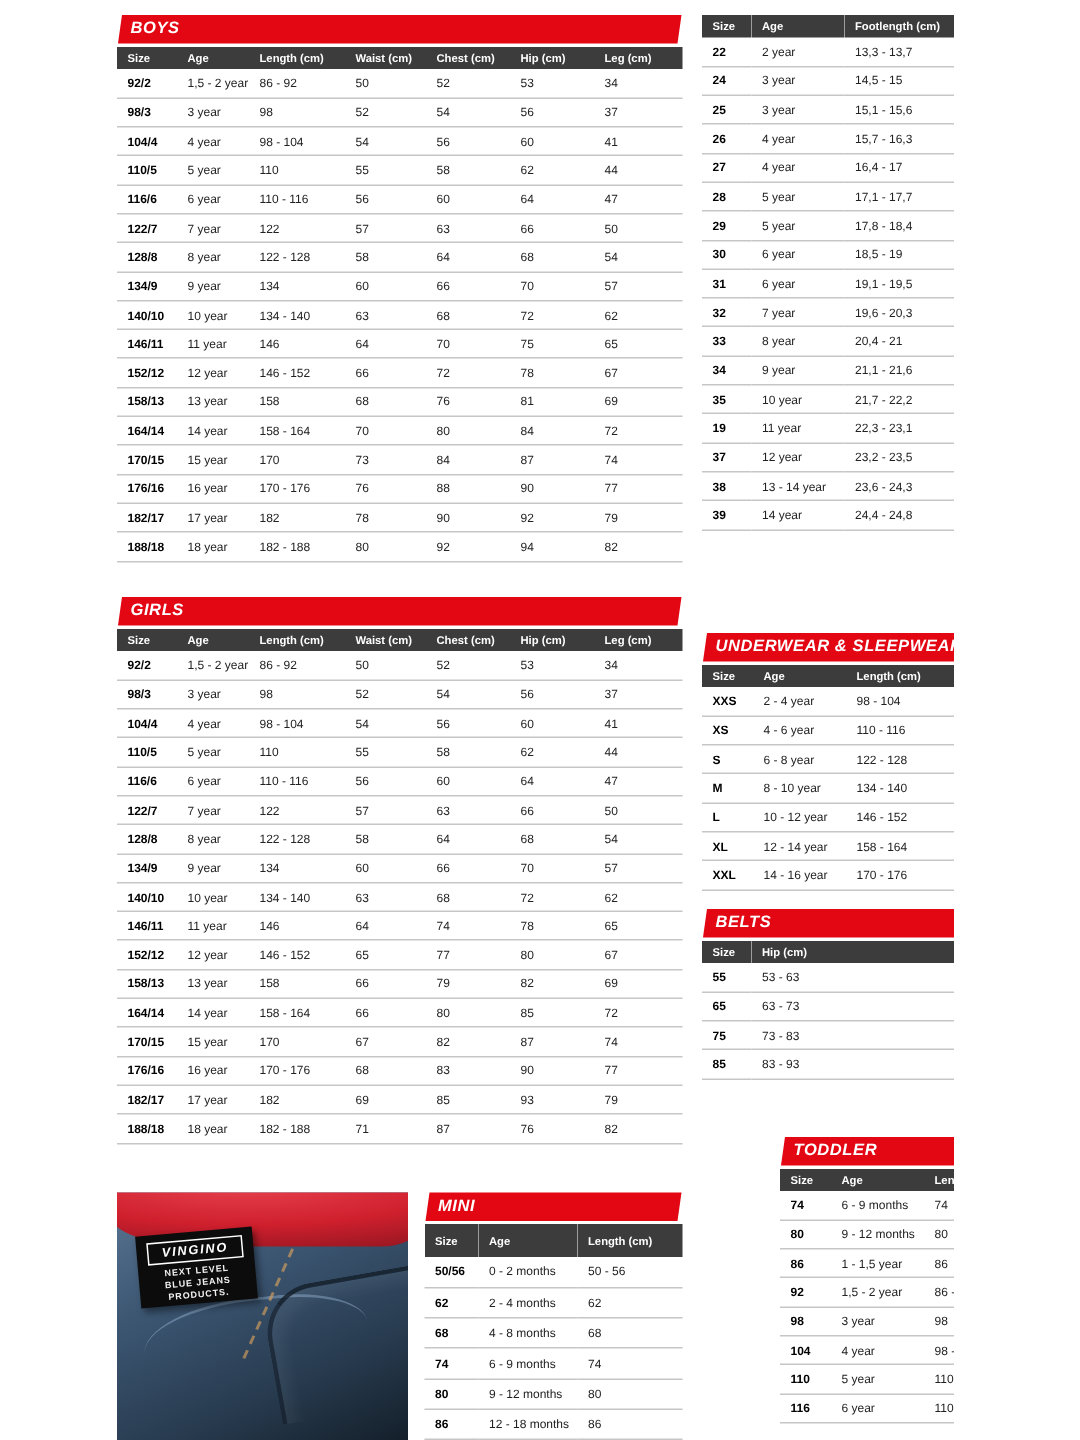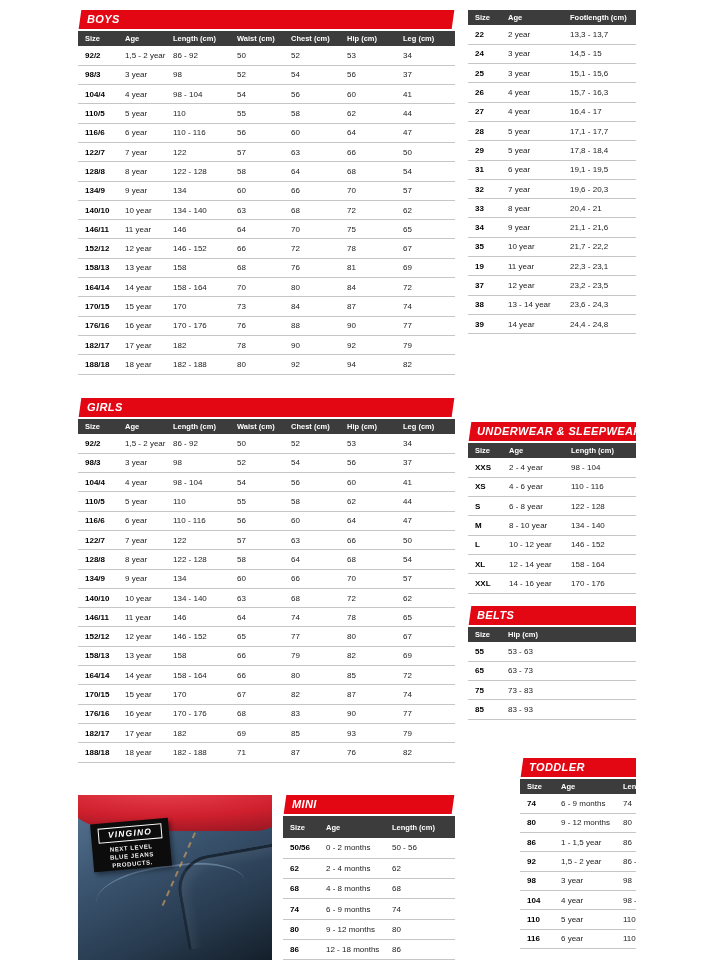--- a/index.html
+++ b/index.html
@@ -523,20 +523,25 @@
             <td class="size-col">28</td>
             <td>5 year</td>
             <td>17,1 - 17,7</td>
           </tr>
           <tr>
             <td class="size-col">29</td>
             <td>5 year</td>
             <td>17,8 - 18,4</td>
           </tr>
           <tr>
+            <td class="size-col">30</td>
+            <td>6 year</td>
+            <td>18,5 - 19</td>
+          </tr>
+          <tr>
             <td class="size-col">31</td>
             <td>6 year</td>
             <td>19,1 - 19,5</td>
           </tr>
           <tr>
             <td class="size-col">32</td>
             <td>7 year</td>
             <td>19,6 - 20,3</td>
           </tr>
           <tr>

